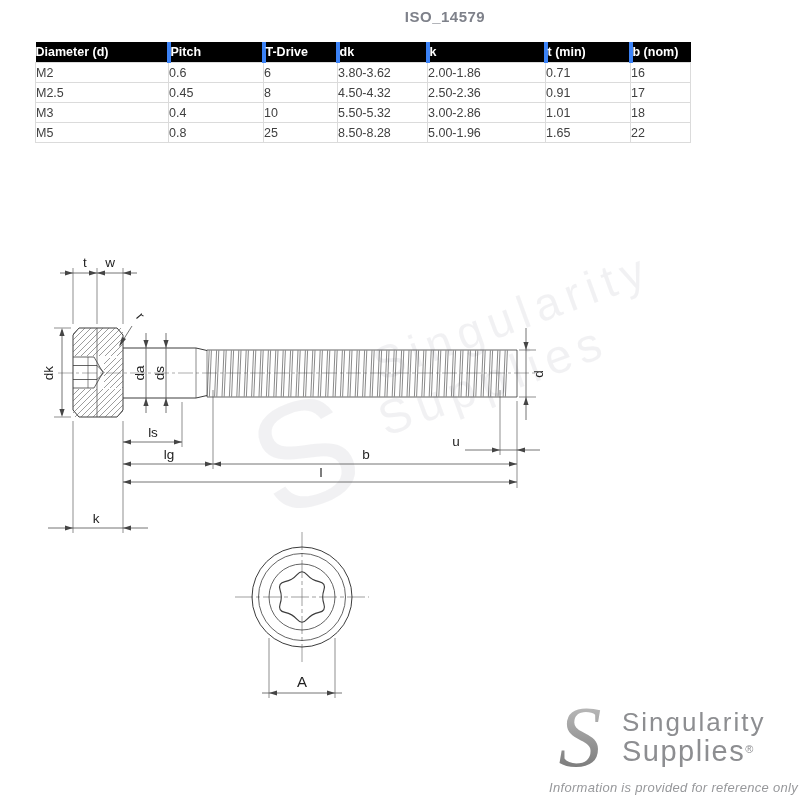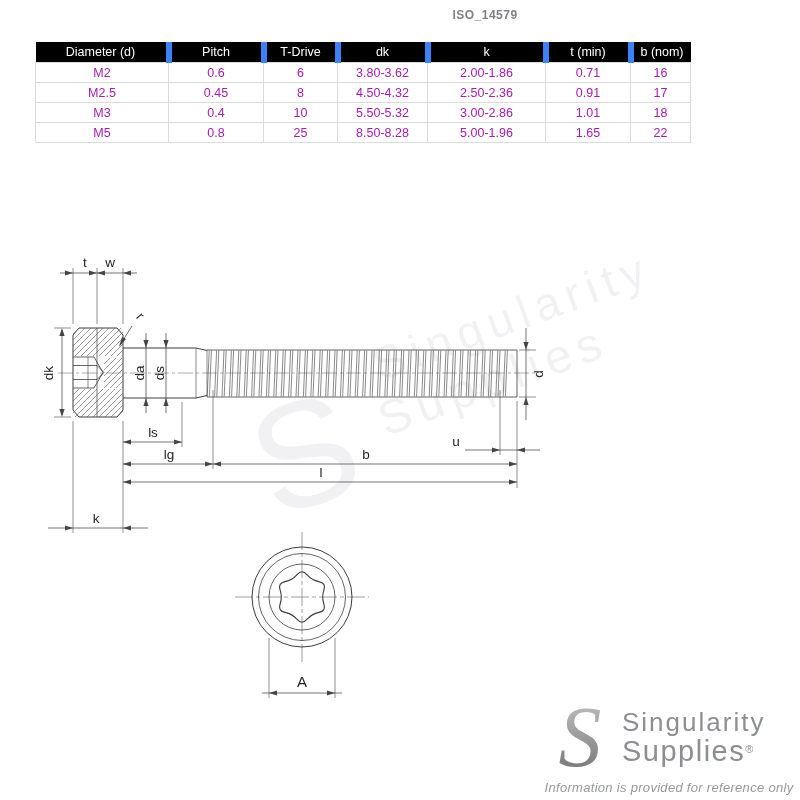--- a/index.html
+++ b/index.html
@@ -2,45 +2,45 @@
 <html><head>
 <meta charset="utf-8">
 <style>
   html,body{margin:0;padding:0}
   body{
     width:800px;height:800px;background:#ffffff;position:relative;overflow:hidden;
     font-family:"Liberation Sans",sans-serif;
   }
   .title{
     position:absolute;top:8px;left:445px;transform:translateX(-50%);
-    font-size:12px;font-weight:bold;color:#7e818a;letter-spacing:.5px;white-space:nowrap;margin-left:40px;
+    font-size:15px;font-weight:bold;color:#7e818a;letter-spacing:.5px;white-space:nowrap;
   }
   table.spec{
     position:absolute;top:42px;left:35px;width:655px;
     border-collapse:collapse;table-layout:fixed;
   }
   table.spec th{
-    background:#000;color:#fff;font-size:12.5px;font-weight:normal;
-    height:20px;padding:0;text-align:center;
-  }
-  table.spec th + th{border-left:6px solid #3b82f6}
+    background:#000;color:#fff;font-size:12.5px;font-weight:bold;
+    height:20px;padding:0;text-align:left;
+  }
+  table.spec th + th{border-left:4px solid #3b82f6}
   table.spec td{
-    font-size:12.5px;color:#a21caf;text-align:center;height:19px;padding:0;
+    font-size:12.5px;color:#404040;height:19px;padding:0;
     border:1px solid #dbdbdb;background:#fff;
   }
   svg.drawing{position:absolute;left:0;top:240px}
   .logo{position:absolute;left:540px;top:698px;width:258px}
   .logo-row{display:flex;align-items:center}
   .logo-s{width:80px;height:80px;flex:none;margin-right:2px}
   .logo-name{display:flex;flex-direction:column;line-height:1.06;color:#8d8e91}
   .logo-name .l1{font-size:26px;letter-spacing:2px}
   .logo-name .l2{font-size:29px;letter-spacing:1.5px}
   .logo-name sup{font-size:11px;vertical-align:8px}
   .tagline{
-    margin-top:2px;width:100%;text-align:center;font-style:italic;
+    margin-top:2px;width:100%;text-align:right;font-style:italic;
     font-size:13px;color:#97989b;letter-spacing:.3px;white-space:nowrap;
   }
 </style>
 </head>
 <body>
 
 <div class="title">ISO_14579</div>
 
 <table class="spec">
   <colgroup>

